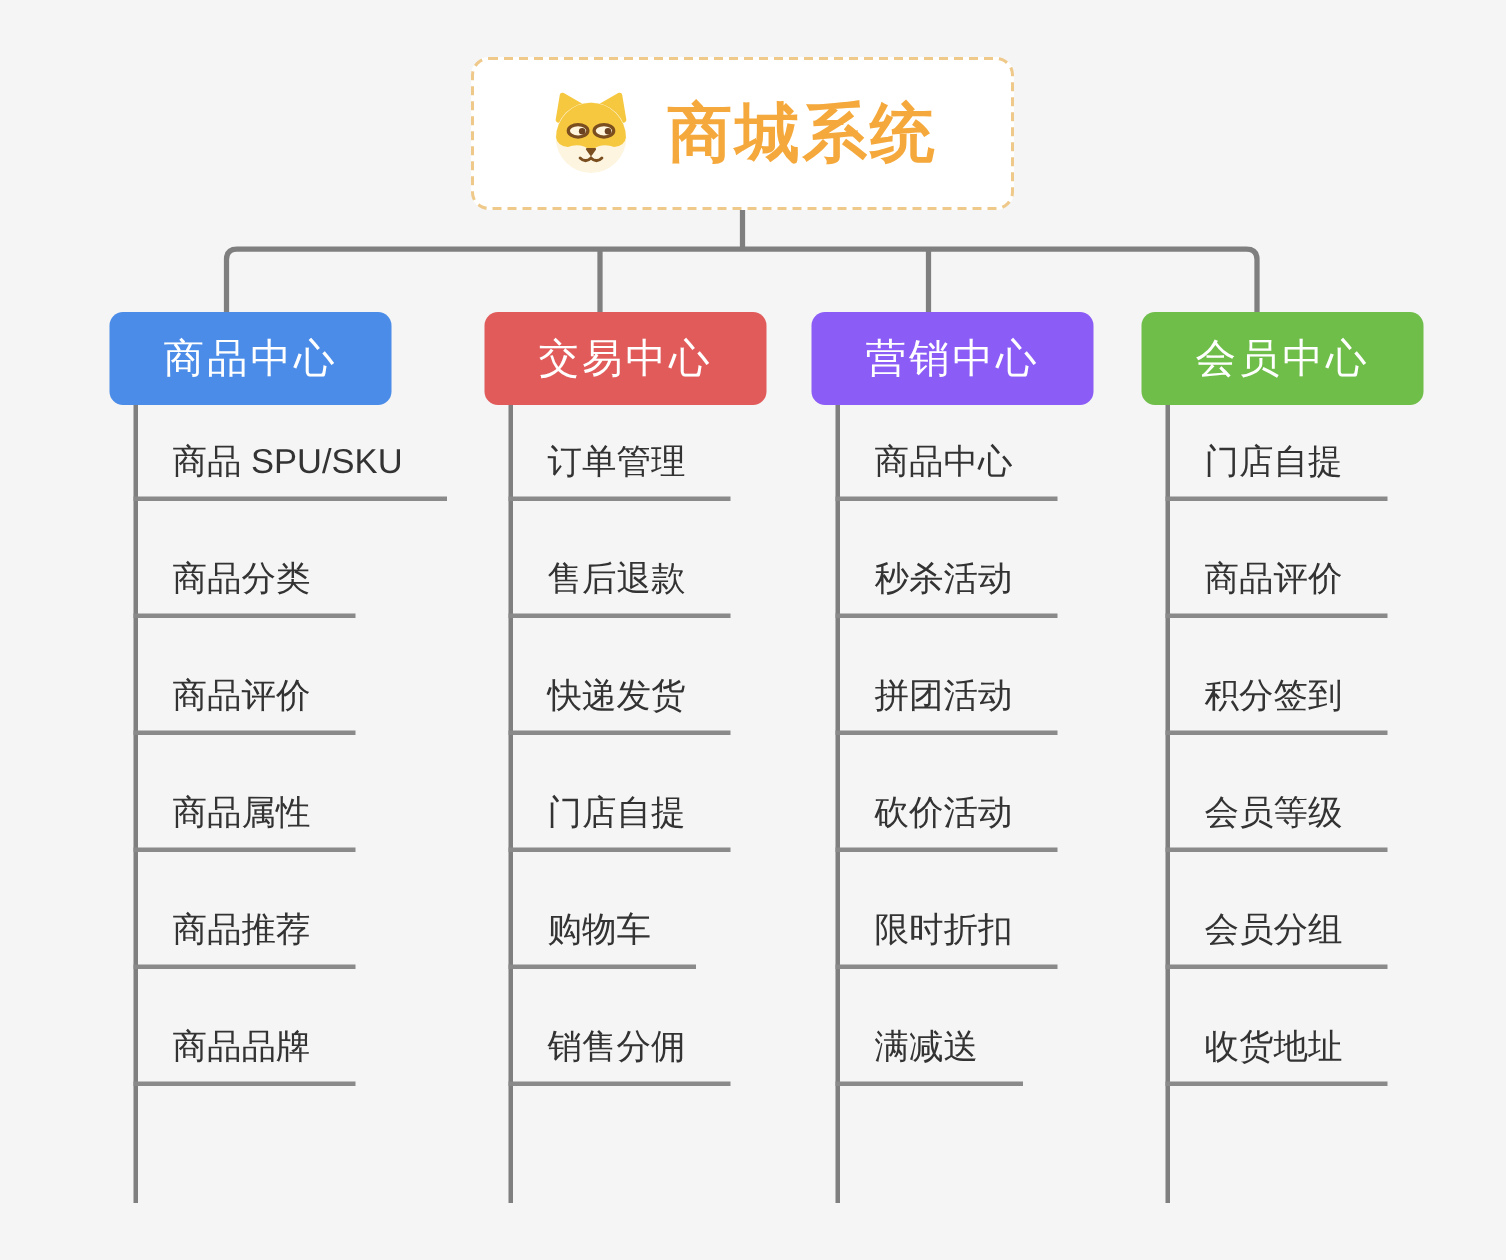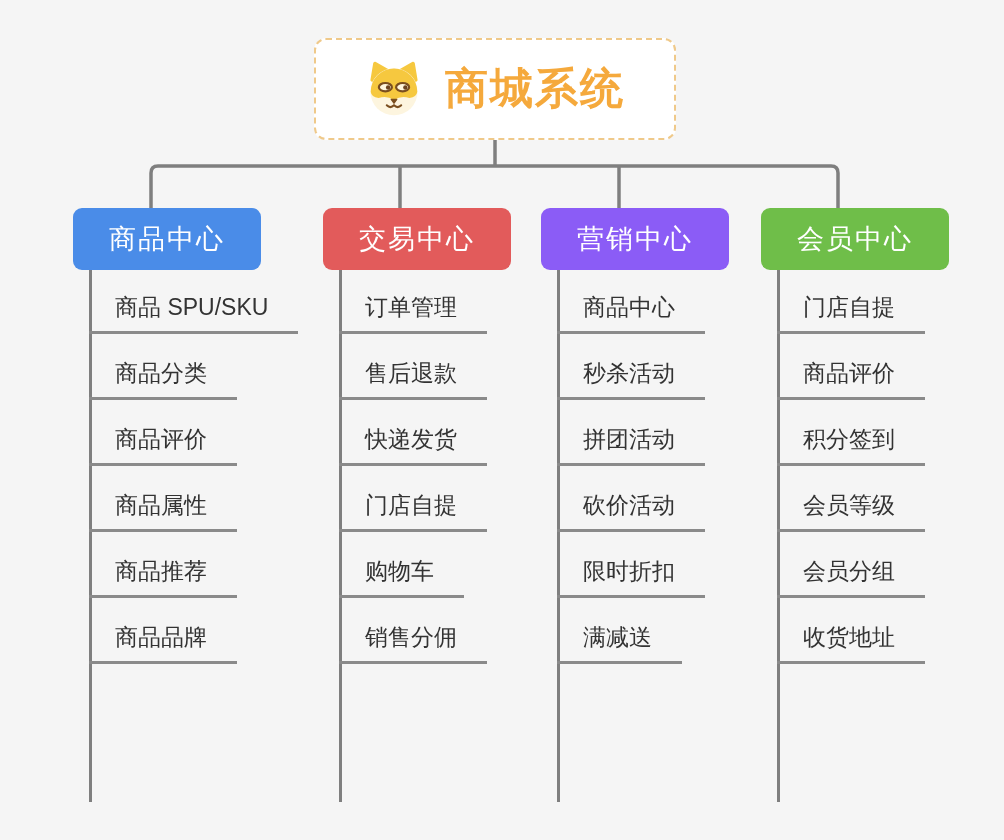--- a/index.html
+++ b/index.html
@@ -68,21 +68,21 @@
     width: 3px;
     height: 532px;
     background: #7f7f7f;
   }
   .branch-items {
     position: absolute;
     left: 16px;
     top: 62px;
   }
   .slot {
-    height: 66px;
+    height: 78px;
     display: flex;
     align-items: flex-end;
   }
   .slot:first-child { height: 64px; }
   .leaf {
     width: max-content;
     white-space: nowrap;
     font-size: 23px;
     color: #333333;
     padding: 0 30px 8px 26px;

